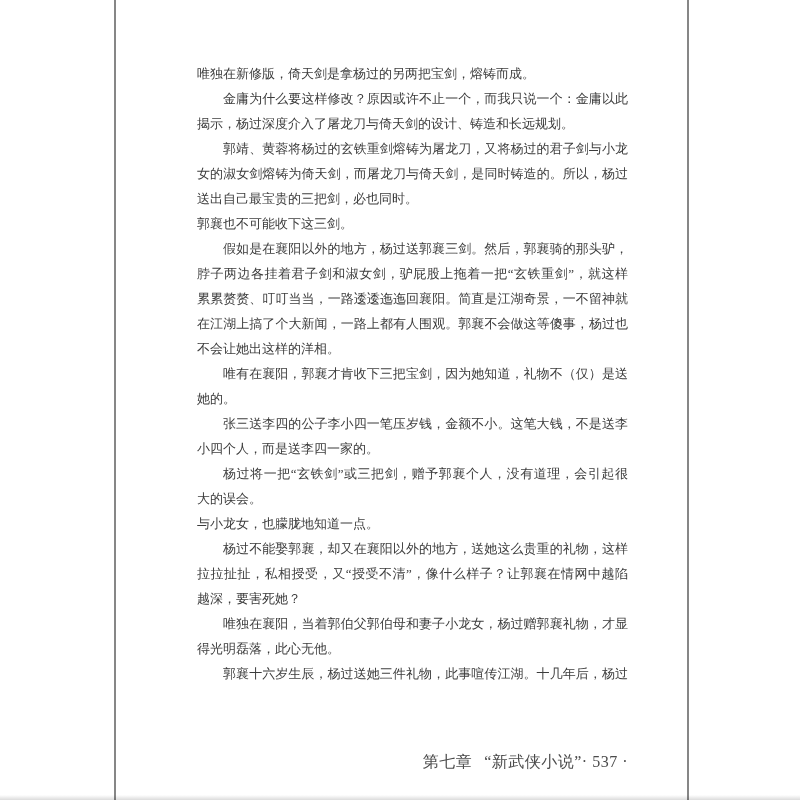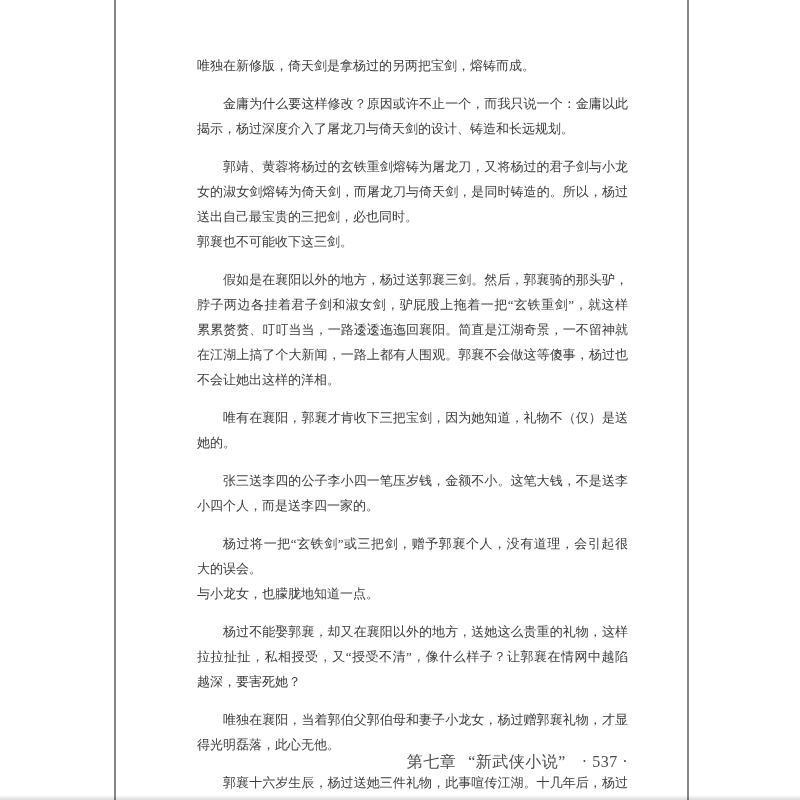--- a/index.html
+++ b/index.html
@@ -35,53 +35,52 @@
     position: absolute;
     left: 0;
     right: 0;
     bottom: 0;
     height: 5px;
     background: linear-gradient(to bottom, rgba(0,0,0,0), rgba(0,0,0,0.14));
   }
   #page-text {
     position: absolute;
     left: 197px;
-    top: 53px;
+    top: 61px;
     width: 431px;
     color: var(--ink, #3c3c3c);
     font-size: 13px;
   }
   .line {
     height: 25px;
     line-height: 25px;
     overflow: hidden;
     white-space: nowrap;
     text-align: left;
   }
   .line.full {
     white-space: normal;
     text-align: justify;
     text-align-last: justify;
   }
   .line.indent {
     text-indent: 2em;
-    margin-top: 13px;
   }
   #page-footer {
     position: absolute;
     top: 752px;
     right: 172px;
     display: flex;
     align-items: baseline;
     font-size: 16px;
     color: var(--footer-ink, #4b4b4b);
     letter-spacing: 0.5px;
   }
   #page-footer .footer-chapter { margin-right: 12px; }
-  #page-footer .footer-title { margin-right: 16px; }
+  #page-footer .footer-title { margin-right: 0; }
 </style>
 </head>
 <body>
 
 <div id="book-page">
 
   <div id="page-edge-left" class="page-edge"></div>
   <div id="page-edge-right" class="page-edge"></div>
   <div id="page-bottom-shade"></div>
 

